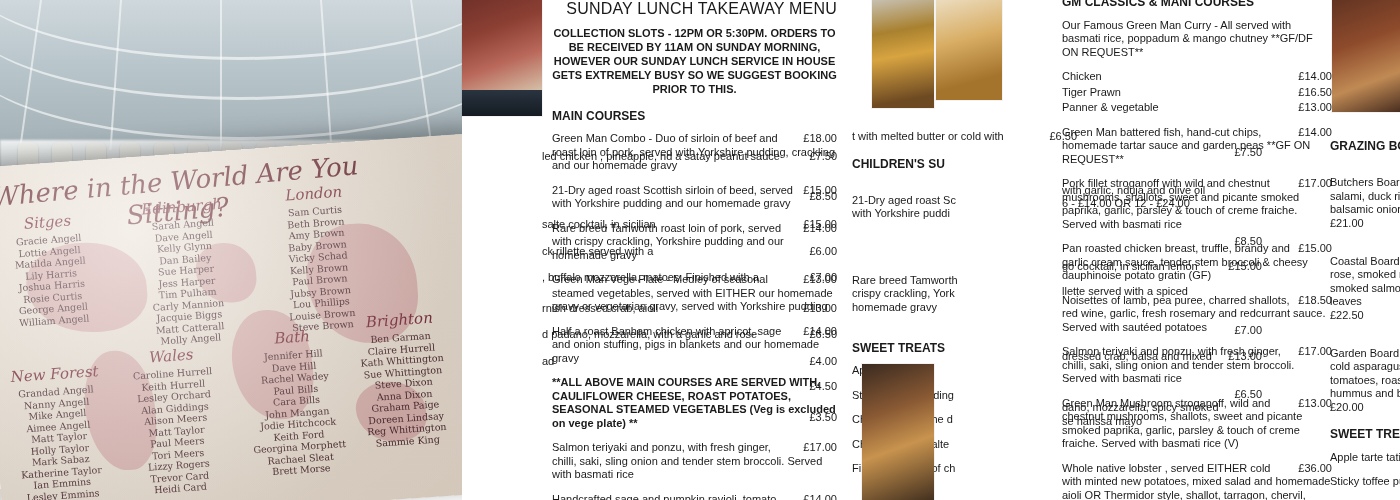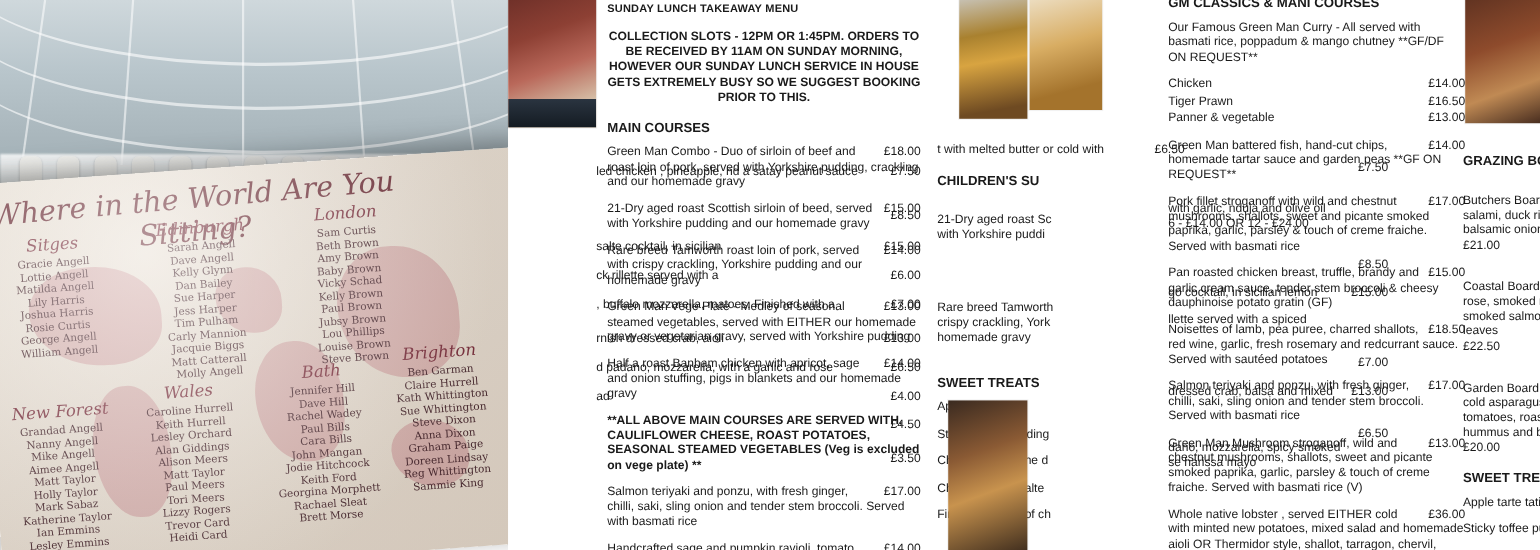--- a/index.html
+++ b/index.html
@@ -94,21 +94,21 @@
     position:absolute; left:462px; top:0; width:938px; height:500px;
     background:#ffffff;
   }
   .colwrap { position:absolute; top:0; font-size:11px; color:#1a1a1a; line-height:13.5px; }
   .c1 { left:90px; width:285px; }
   .c2 { left:390px; width:225px; }
   .c3 { left:600px; width:265px; }
   .c4 { left:868px; width:170px; }
 
   h1.menuhead {
-    font-size:10px; font-weight:bold; text-align:left; margin:2px 0 10px; letter-spacing:0.2px;
+    font-size:16px; font-weight:normal; text-align:right; margin:2px 0 10px; letter-spacing:0.2px;
   }
   .intro { text-align:center; font-weight:bold; font-size:11px; line-height:14px; margin-bottom:14px; }
   h2.sec { font-size:12px; font-weight:bold; margin:14px 0 9px; }
   h2.sec.first { margin-top:0; }
   .item { margin-bottom:11px; position:relative; }
   .item .desc { display:block; }
   .price { float:right; margin-left:8px; }
   .bold { font-weight:bold; }
   .clear:after { content:""; display:block; clear:both; }
 
@@ -286,21 +286,21 @@
           <div class="nm">Sammie King</div>
         </div>
       </div>
     </div>
   </div>
 
   <div class="doc">
 
     <div class="colwrap c1">
       <h1 class="menuhead">SUNDAY LUNCH TAKEAWAY MENU</h1>
-      <div class="intro">COLLECTION SLOTS - 12PM OR 1:45PM. ORDERS TO BE RECEIVED BY 11AM ON SUNDAY MORNING, HOWEVER OUR SUNDAY LUNCH SERVICE IN HOUSE GETS EXTREMELY BUSY SO WE SUGGEST BOOKING PRIOR TO THIS.</div>
+      <div class="intro">COLLECTION SLOTS - 12PM OR 5:30PM. ORDERS TO BE RECEIVED BY 11AM ON SUNDAY MORNING, HOWEVER OUR SUNDAY LUNCH SERVICE IN HOUSE GETS EXTREMELY BUSY SO WE SUGGEST BOOKING PRIOR TO THIS.</div>
 
       <h2 class="sec">MAIN COURSES</h2>
 
       <div class="item clear">
         <span class="price">£18.00</span>
         <span class="desc">Green Man Combo - Duo of sirloin of beef and roast loin of pork, served with Yorkshire pudding, crackling and our homemade gravy</span>
       </div>
       <div class="item clear">
         <span class="price">£15.00</span>
         <span class="desc">21-Dry aged roast Scottish sirloin of beed, served with Yorkshire pudding and our homemade gravy</span>

